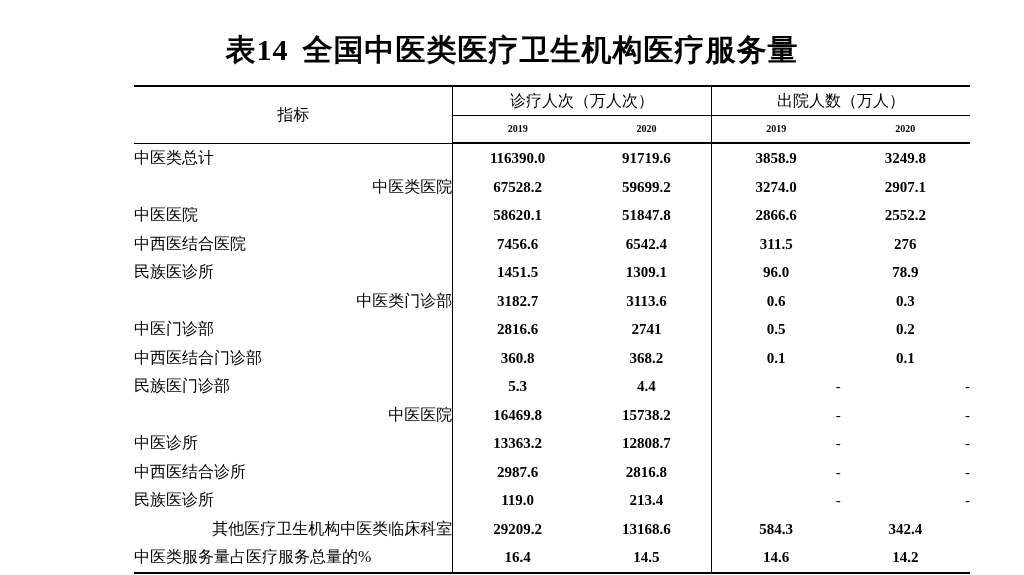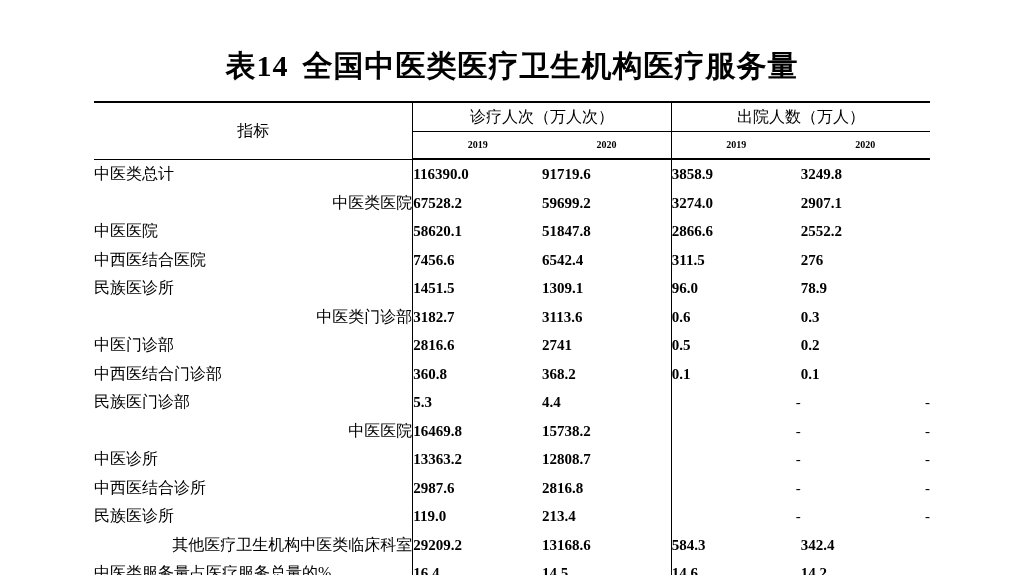--- a/index.html
+++ b/index.html
@@ -12,21 +12,21 @@
     height: 575px;
     font-family: "Liberation Serif", "DejaVu Serif", serif;
     color: #000000;
     overflow: hidden;
   }
   .page {
     position: relative;
     width: 1024px;
     height: 575px;
     box-sizing: border-box;
-    padding: 16px;
+    padding: 0;
   }
   .title {
     text-align: center;
     font-size: 30px;
     font-weight: bold;
     letter-spacing: 1px;
     padding-top: 30px;
     padding-bottom: 14px;
     font-family: "Liberation Serif", "DejaVu Serif", serif;
   }
@@ -38,20 +38,21 @@
     width: 14px;
   }
   .table-wrap {
     width: 836px;
     margin: 0 auto;
   }
   table.tbl {
     width: 100%;
     border-collapse: collapse;
     font-size: 15px;
+    margin-left: 40px;
   }
   table.tbl th, table.tbl td {
     padding: 0;
     vertical-align: middle;
   }
   .hdr-top td, .hdr-top th {
     border-top: 2px solid #000;
     border-bottom: 1px solid #000;
   }
   .hdr-sub td, .hdr-sub th {
@@ -82,21 +83,21 @@
     font-size: 16px;
   }
   .lbl {
     text-align: left;
     font-size: 16px;
     height: 28.5px;
     line-height: 28.5px;
     white-space: nowrap;
   }
   .num {
-    text-align: left;
+    text-align: center;
     font-weight: bold;
     font-size: 15px;
     height: 28.5px;
     line-height: 28.5px;
     padding-right: 26px;
     font-family: "Liberation Serif", "DejaVu Serif", serif;
   }
   .dash {
     text-align: right;
     font-weight: normal;

